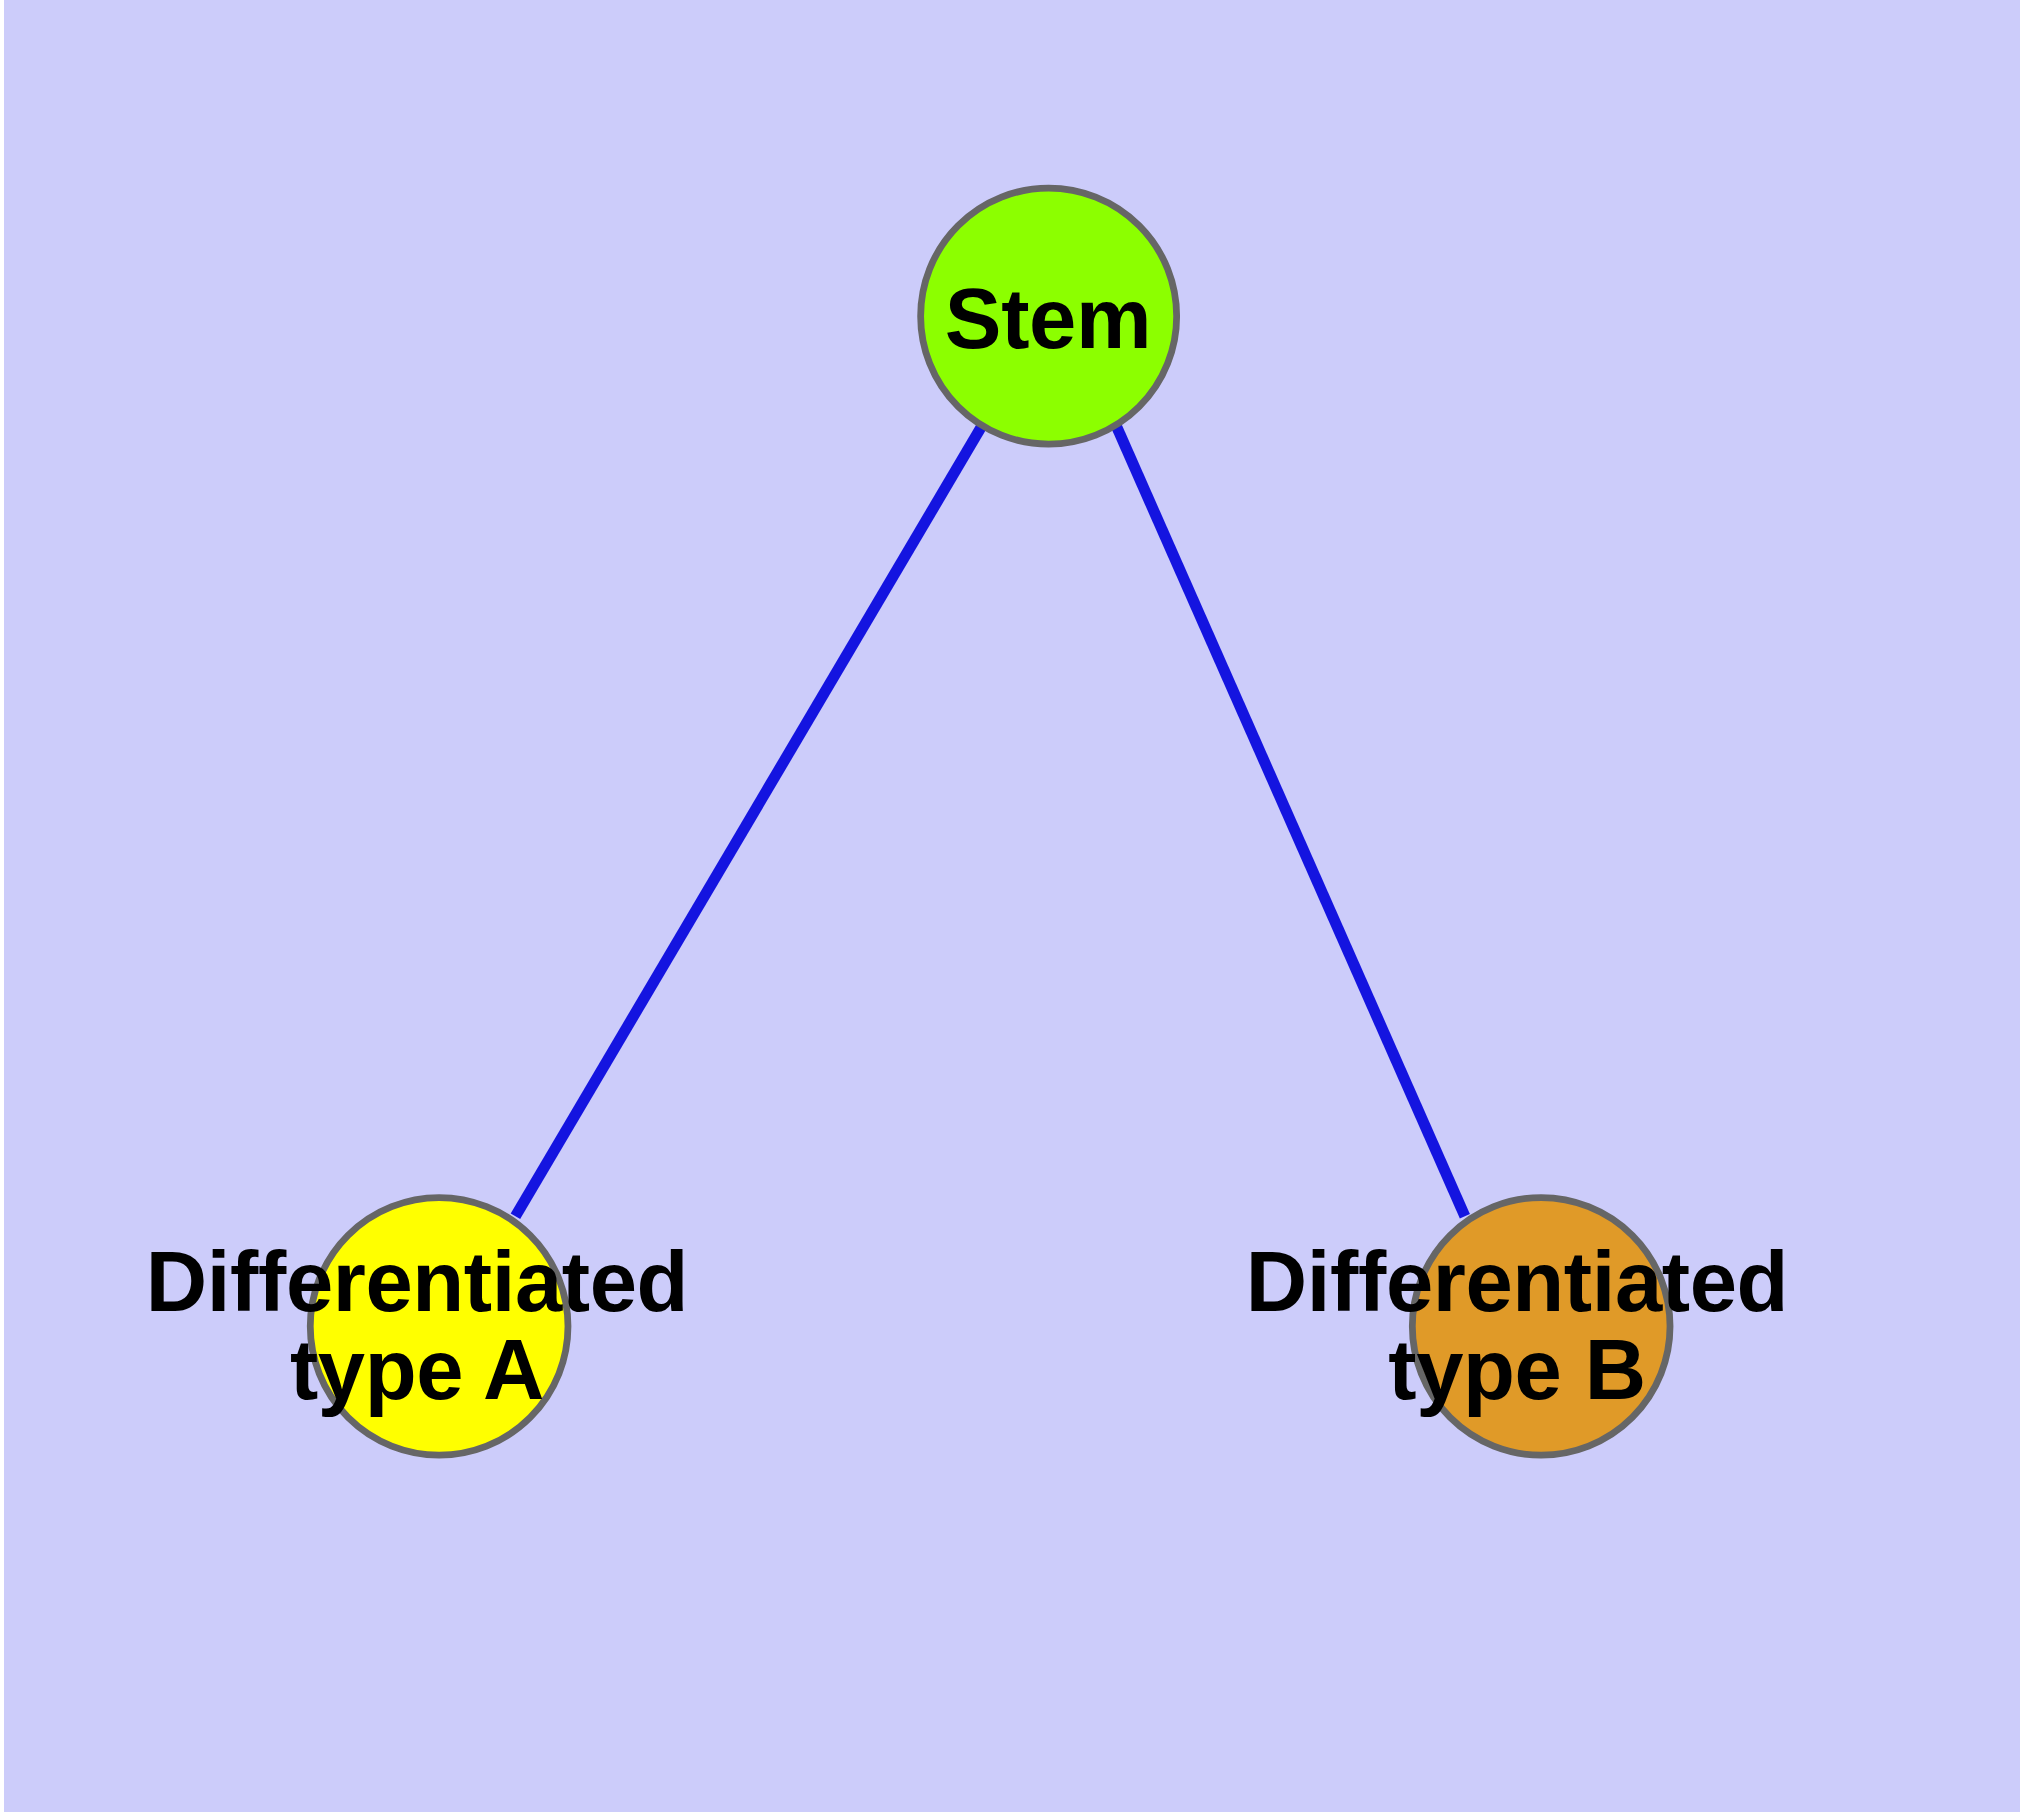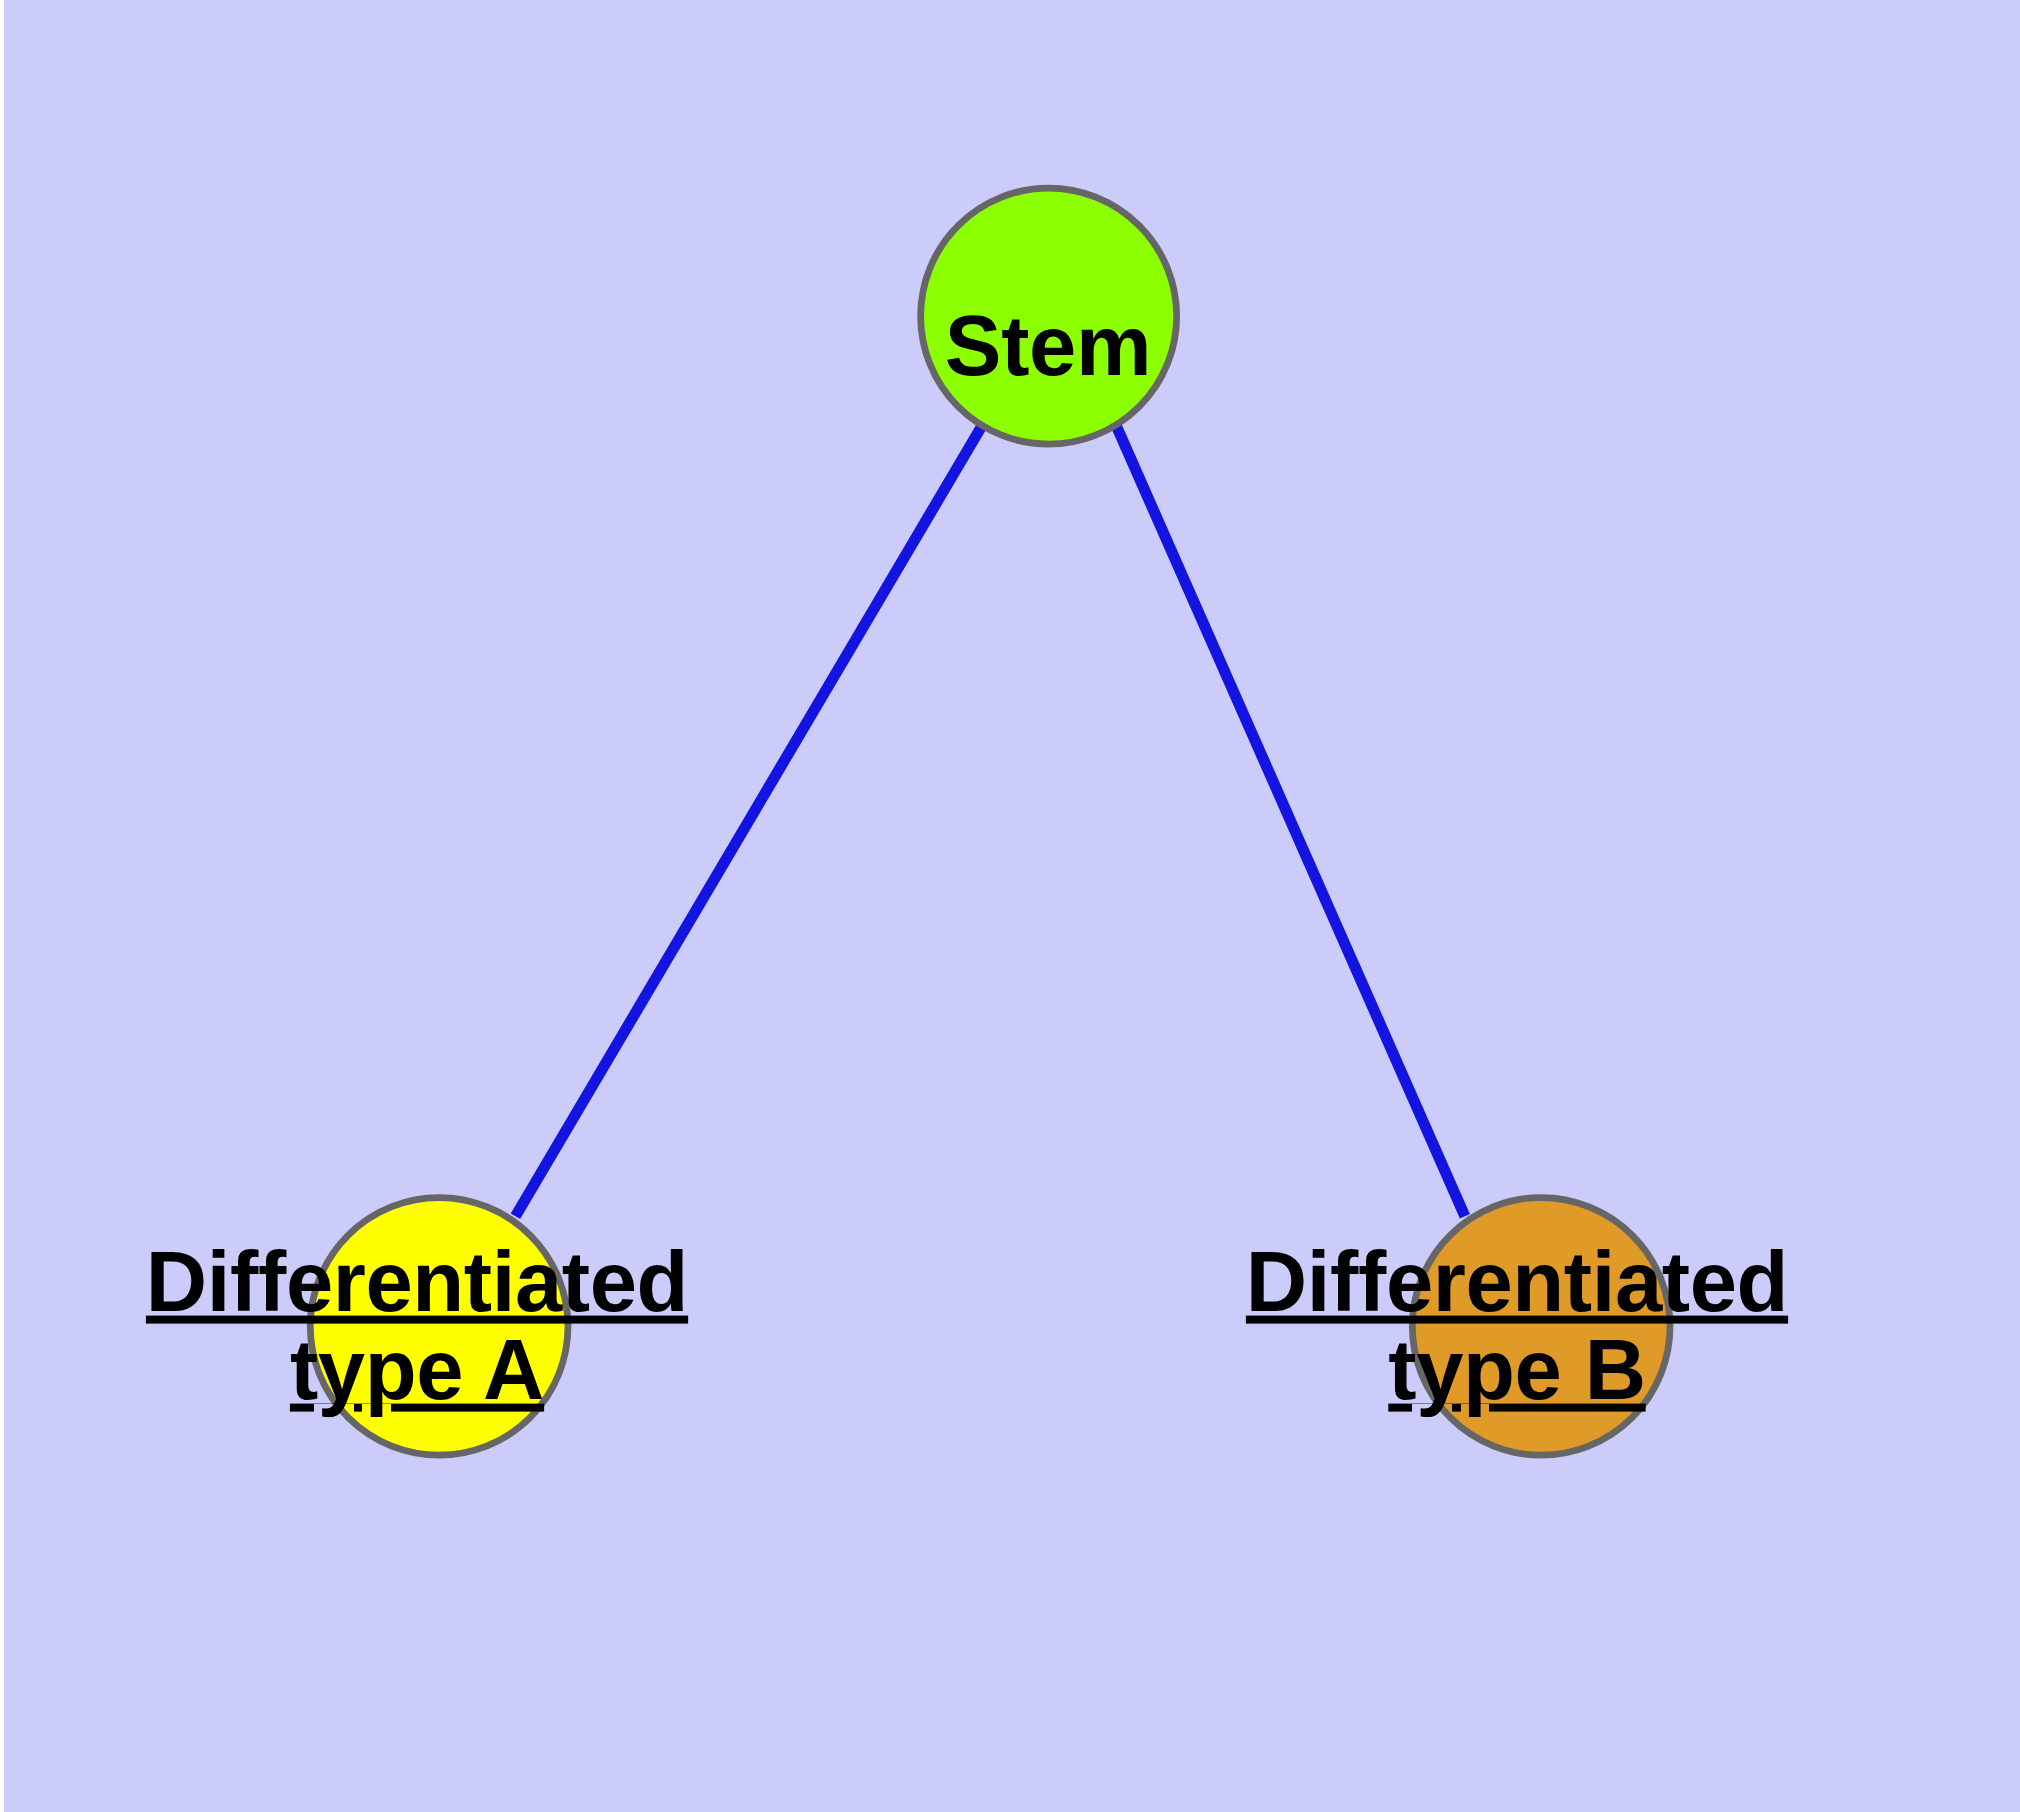--- a/index.html
+++ b/index.html
@@ -43,25 +43,23 @@
     font-weight: bold;
     color: #000000;
     line-height: 1.04;
     white-space: pre;
     letter-spacing: -0.4px;
     pointer-events: none;
     transform: translate(-50%, -50%);
   }
   .label-stem {
     font-size: 85px;
-    margin-top: 27px;
   }
   .label-diff {
     font-size: 85px;
-    text-decoration: underline;
   }
 </style>
 </head>
 <body>
 
 <div id="stage" style="width: 2021px; height: 1812px; background: rgb(255, 255, 255);">
 
   <div id="canvas-bg" style="background: rgb(204, 204, 250);"></div>
 
   <svg id="graph-svg" viewBox="0 0 2384 2138" preserveAspectRatio="none">

